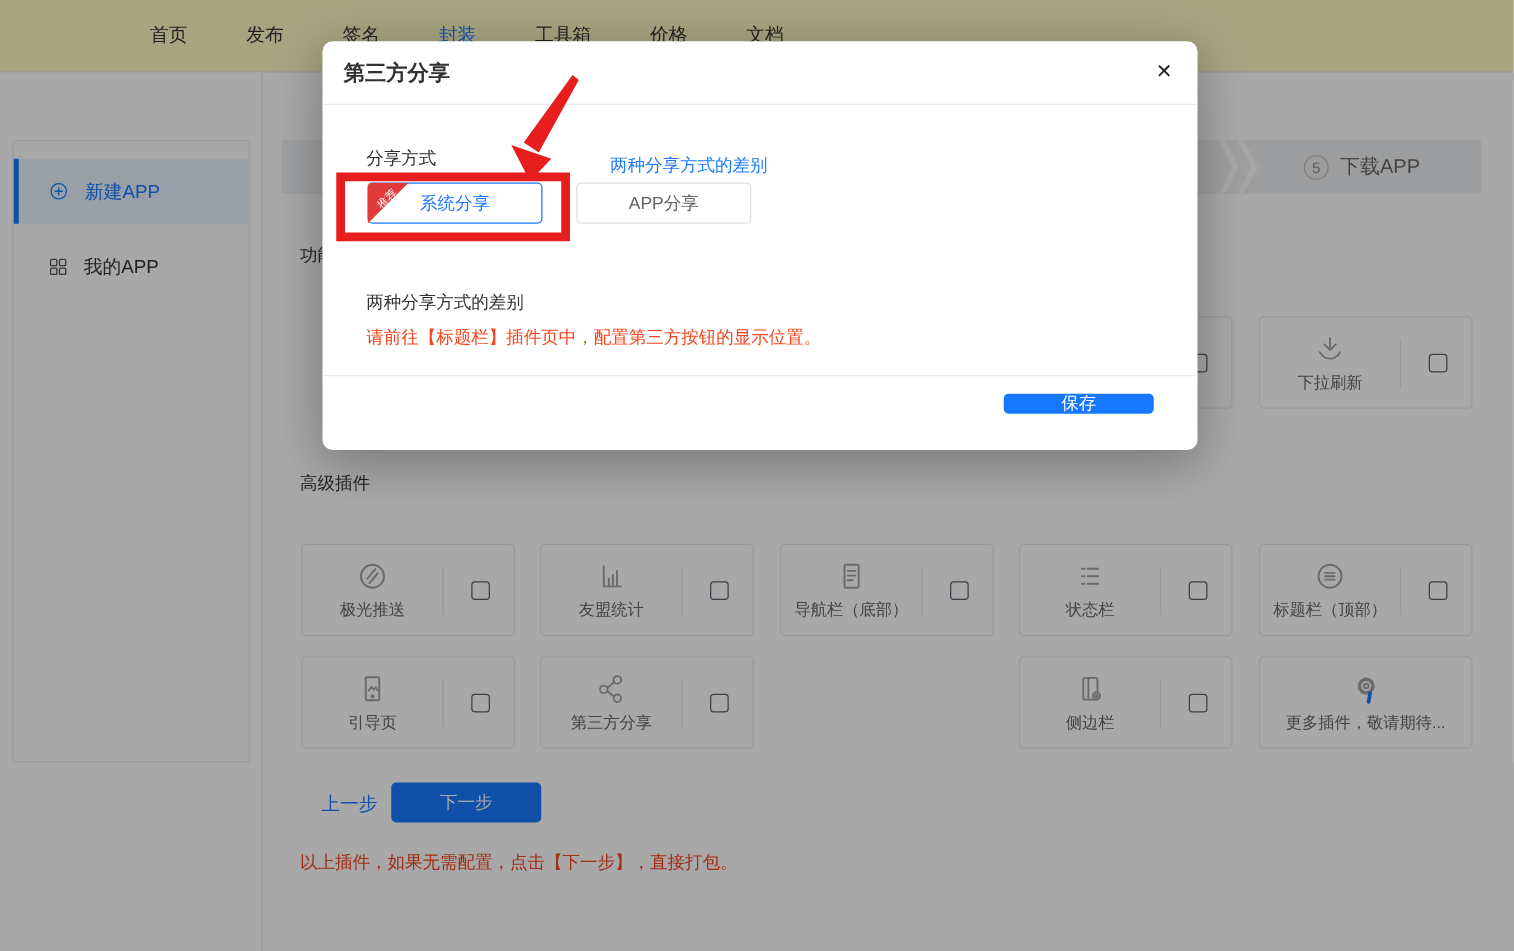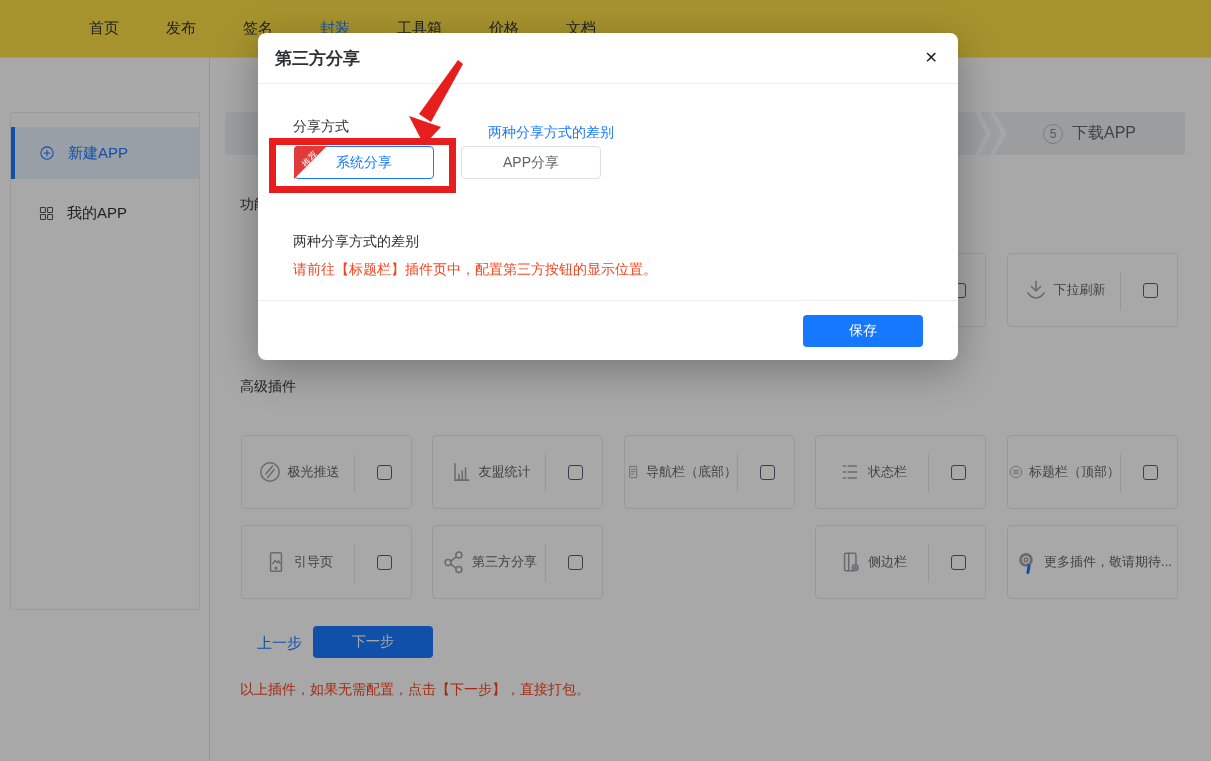--- a/index.html
+++ b/index.html
@@ -3,23 +3,23 @@
 <meta charset="utf-8">
 <style>
   * { margin:0; padding:0; box-sizing:border-box; }
   body { background:#888; }
   .page {
     position:relative; width:1211px; height:761px; background:#fff;
     font-family:"Liberation Sans","DejaVu Sans",sans-serif; overflow:hidden;
   }
   
   .topnav {
-    position:absolute; top:0; left:0; right:0; height:58px; background:#fde047;
+    position:absolute; top:0; left:0; right:0; height:58px; background:#fef9c3;
     border-bottom:1px solid #e7e7e7; display:flex; align-items:center;
-    gap:47px; padding-left:89px; font-size:15px; color:#333;
+    gap:47px; padding-left:120px; font-size:15px; color:#333;
   }
   .topnav .nav-item { cursor:pointer; white-space:nowrap; }
   .topnav .nav-item.active { color:#1a7aff; }
   
   .breadcrumb { position:absolute; top:79px; left:28px; font-size:14px; color:#777; }
   .breadcrumb .sep { margin:0 8px; color:#999; }
   .breadcrumb .current { color:#333; }
   
   .leftcol { position:absolute; top:58px; left:0; width:210px; bottom:0; background:#fff; border-right:1px solid #e3e3e3; }
   .side-menu { position:absolute; top:54px; left:10px; width:190px; height:498px; background:#fff; border:1px solid #ececec; border-radius:2px; padding-top:14px; }
@@ -33,21 +33,21 @@
     clip-path:polygon(0 0,5px 0,16px 50%,5px 100%,0 100%,11px 50%); }
   .step-seg5 { position:absolute; left:769px; top:0; width:191px; height:43px; background:#edeff2;
     clip-path:polygon(0 0,100% 0,100% 100%,0 100%,16px 50%);
     display:flex; align-items:center; justify-content:center; gap:9px; border-radius:0 3px 3px 0; }
   .step-num { width:20px; height:20px; border:1px solid #bdbdbd; border-radius:50%; color:#8c8c8c;
     font-size:12px; display:flex; align-items:center; justify-content:center; background:transparent; }
   .step-label { color:#666; font-size:16px; }
   
   .section-title { position:absolute; font-size:14px; color:#333; }
   .card { position:absolute; width:171px; height:74px; border:1px solid #e9e9e9; border-radius:4px; background:#fff; cursor:pointer; }
-  .card .left { position:absolute; left:0; top:0; width:112px; height:100%; display:flex; align-items:center; justify-content:center; gap:5px;text-align:center; }
+  .card .left { position:absolute; left:0; top:0; width:112px; height:100%; display:flex; flex-direction:column; align-items:center; justify-content:center; gap:5px;text-align:center; }
   .card.wide .left { width:100%; }
   .card .plug-label { font-size:13px; color:#666; white-space:nowrap; }
   .card .vdiv { position:absolute; left:112px; top:18px; width:1px; height:38px; background:#e6e6e6; }
   .card .checkbox { position:absolute; left:135px; top:29px; width:15px; height:15px; border:1px solid #5c6070; border-radius:3px; background:#fff; cursor:pointer; }
   .picon { display:block; }
   .picon path, .picon circle, .picon rect { fill:none; stroke:#a2a2a6; stroke-width:1.4; stroke-linecap:round; stroke-linejoin:round; }
   .gear-wrap { position:relative; height:26px; }
   .gear-accent { position:absolute; left:14px; top:15px; width:3px; height:10px; background:#1a7aff; border-radius:2px; transform:rotate(10deg); }
   
   .prev-link { position:absolute; left:257px; top:634px; font-size:15px; color:#1a7aff; cursor:pointer; }
@@ -67,21 +67,21 @@
   .opt-btn { position:absolute; top:113px; width:140px; height:33px; border-radius:4px; background:#fff;
     display:flex; align-items:center; justify-content:center; font-size:14px; cursor:pointer; font-family:inherit; }
   .opt-system { left:36px; border:1px solid #1a7aff; color:#1a7aff; }
   .opt-app { left:203px; border:1px solid #dcdfe6; color:#606266; }
   .ribbon { position:absolute; left:-1px; top:-1px; width:33px; height:33px;
     clip-path:polygon(0 0,100% 0,0 100%); background:#e23a3a; border-top-left-radius:4px; }
   .ribbon span { position:absolute; left:-1px; top:7px; width:34px; transform:rotate(-45deg);
     color:#fff; font-size:9px; text-align:center; display:block; }
   .warn-text { position:absolute; left:35px; top:228px; font-size:14px; color:#f5431d; }
   .modal-footer { position:absolute; left:0; right:0; top:267px; bottom:0; border-top:1px solid #ececec; }
-  .save-btn { position:absolute; left:545px; top:14px; width:120px; height:32px; background:#1677ff; border:none; border-radius:4px;
+  .save-btn { position:absolute; left:545px; top:14px; width:120px; height:16px; background:#1677ff; border:none; border-radius:4px;
     color:#fff; font-size:14px; display:flex; align-items:center; justify-content:center; cursor:pointer; font-family:inherit; }
   
   .anno-box { position:absolute; left:269px; top:138px; width:187px; height:55px; border:7px solid #e81e1e; z-index:120; pointer-events:none; }
   .anno-arrow { position:absolute; inset:0; z-index:121; pointer-events:none; }
 </style>
 </head>
 <body>
 
 <div class="page">
 

